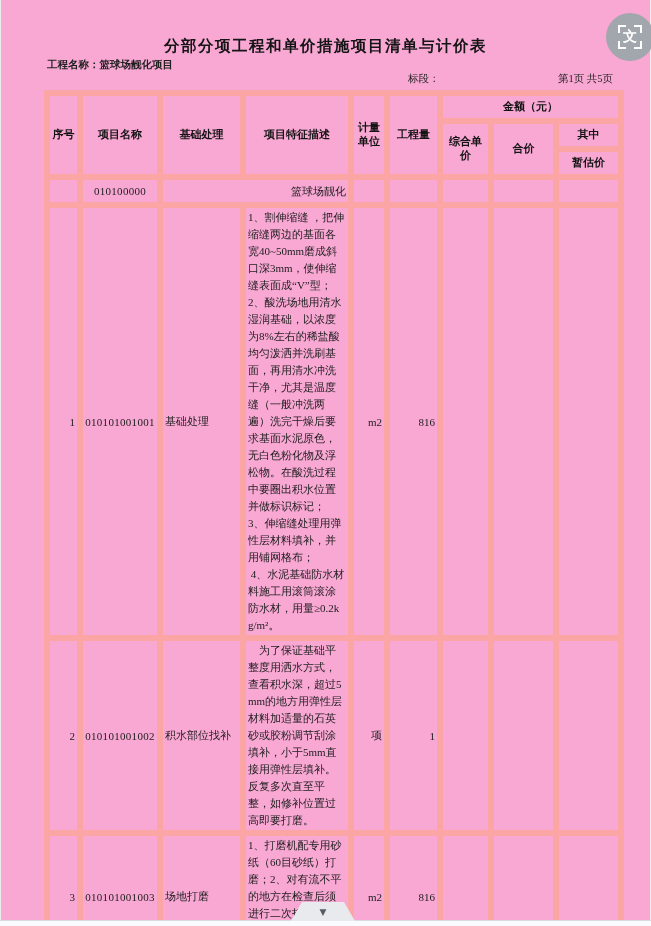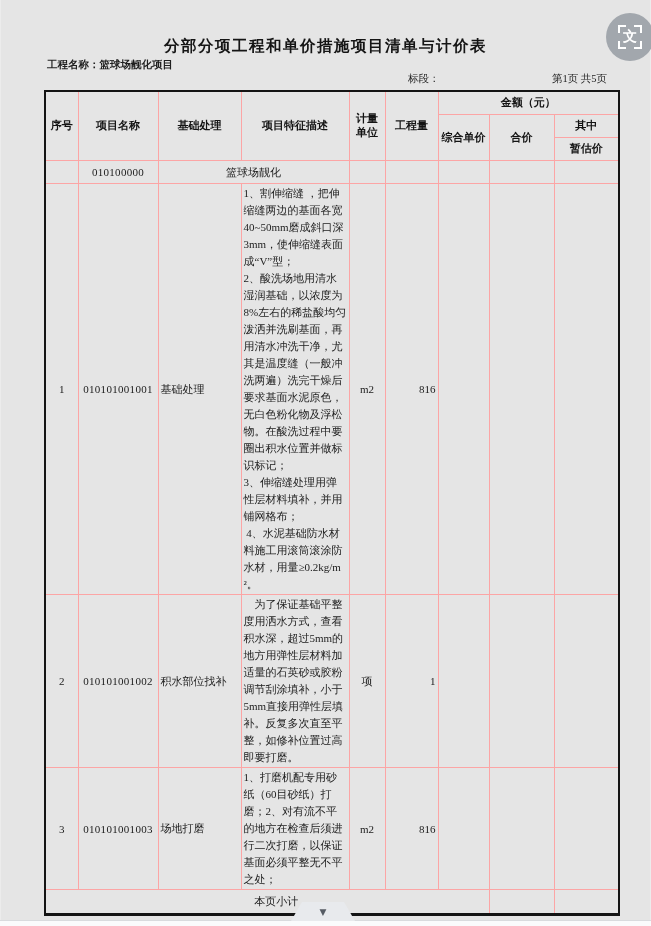--- a/index.html
+++ b/index.html
@@ -7,68 +7,68 @@
     width:651px;height:926px;
     background:#ffffff;
     font-family:"Liberation Serif","DejaVu Serif",serif;
     color:#1c1c1c;
     position:relative;
     overflow:hidden;
   }
   .page{
     width:651px;height:926px;
     position:relative;
-    background:#e5e5e5;
+    background:#f9a8d4;
     box-shadow:inset 1px 0 0 #ececec, inset -1px 0 0 #ececec;
   }
   .doc-title{
     margin:0;
     padding-top:36px;
     text-align:center;
     font-size:15.5px;
     font-weight:bold;
     letter-spacing:1.5px;
     color:#151515;
   }
   .meta-row{
     position:relative;
     height:18px;
     margin-top:12px;
     font-size:10.5px;
     color:#1f1f1f;
   }
   .meta-project{position:absolute;left:47px;bottom:15px;font-weight:bold;}
   .meta-section{position:absolute;left:408px;bottom:1px;}
-  .meta-page{position:absolute;right:44px;bottom:1px;}
+  .meta-page{position:absolute;right:38px;bottom:1px;}
 
   table.boq{
     border-collapse:collapse;
     table-layout:fixed;
     margin-left:44px;
     margin-top:3px;
     width:574px;
     border:2px solid #141414;
     border-bottom-width:3px;
   }
   table.boq th, table.boq td{
-    border:1px solid #fca5a5;
+    border:6px solid #fca5a5;
     padding:1px 2px;
     font-size:11px;
     vertical-align:middle;
     overflow:hidden;
     word-break:break-all;
   }
   table.boq th{
     font-weight:bold;
     text-align:center;
     line-height:1.25;
     color:#141414;
   }
   .h20{height:20px;}
-  .c-center{text-align:center;}
+  .c-center{text-align:right;}
   .c-left{text-align:left;padding-left:4px;}
   .c-right{text-align:right;padding-right:4px;}
   td.feature{
     white-space:pre-wrap;
     line-height:17px;
     padding:2px 3px;
     text-align:left;
     font-size:10.5px;
   }
   td.code{text-align:center;font-size:10.5px;letter-spacing:0.3px;}

